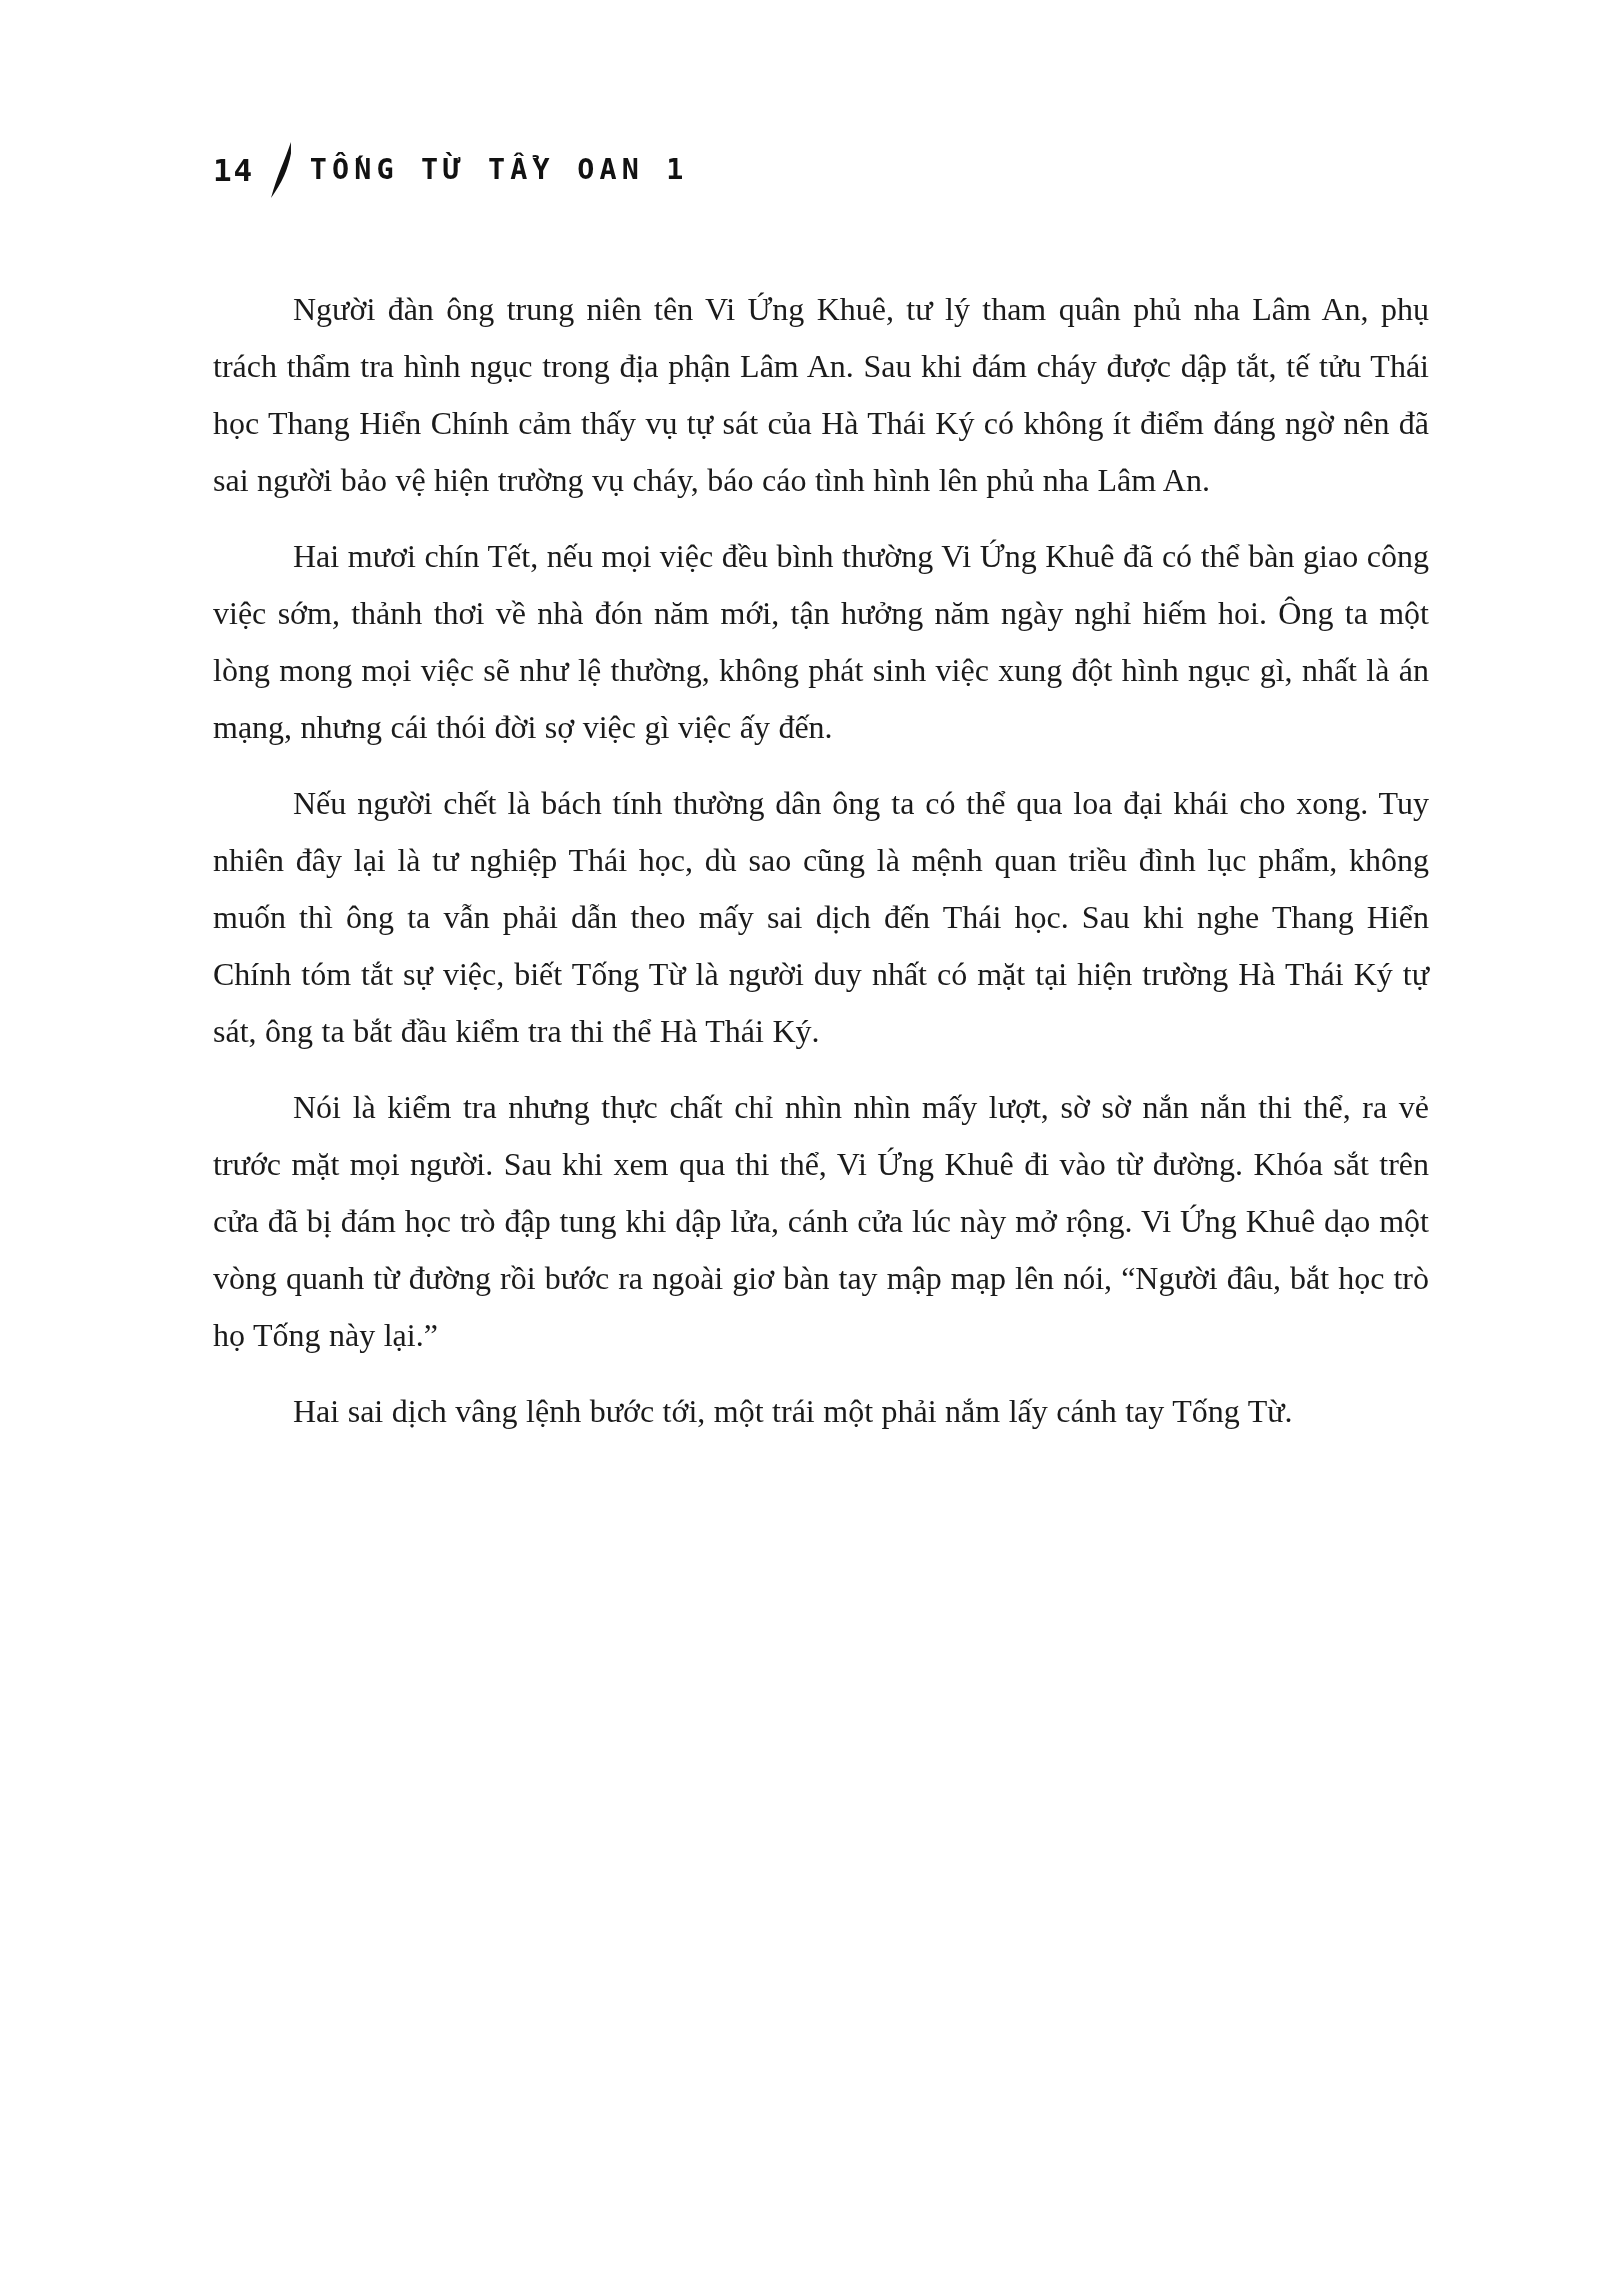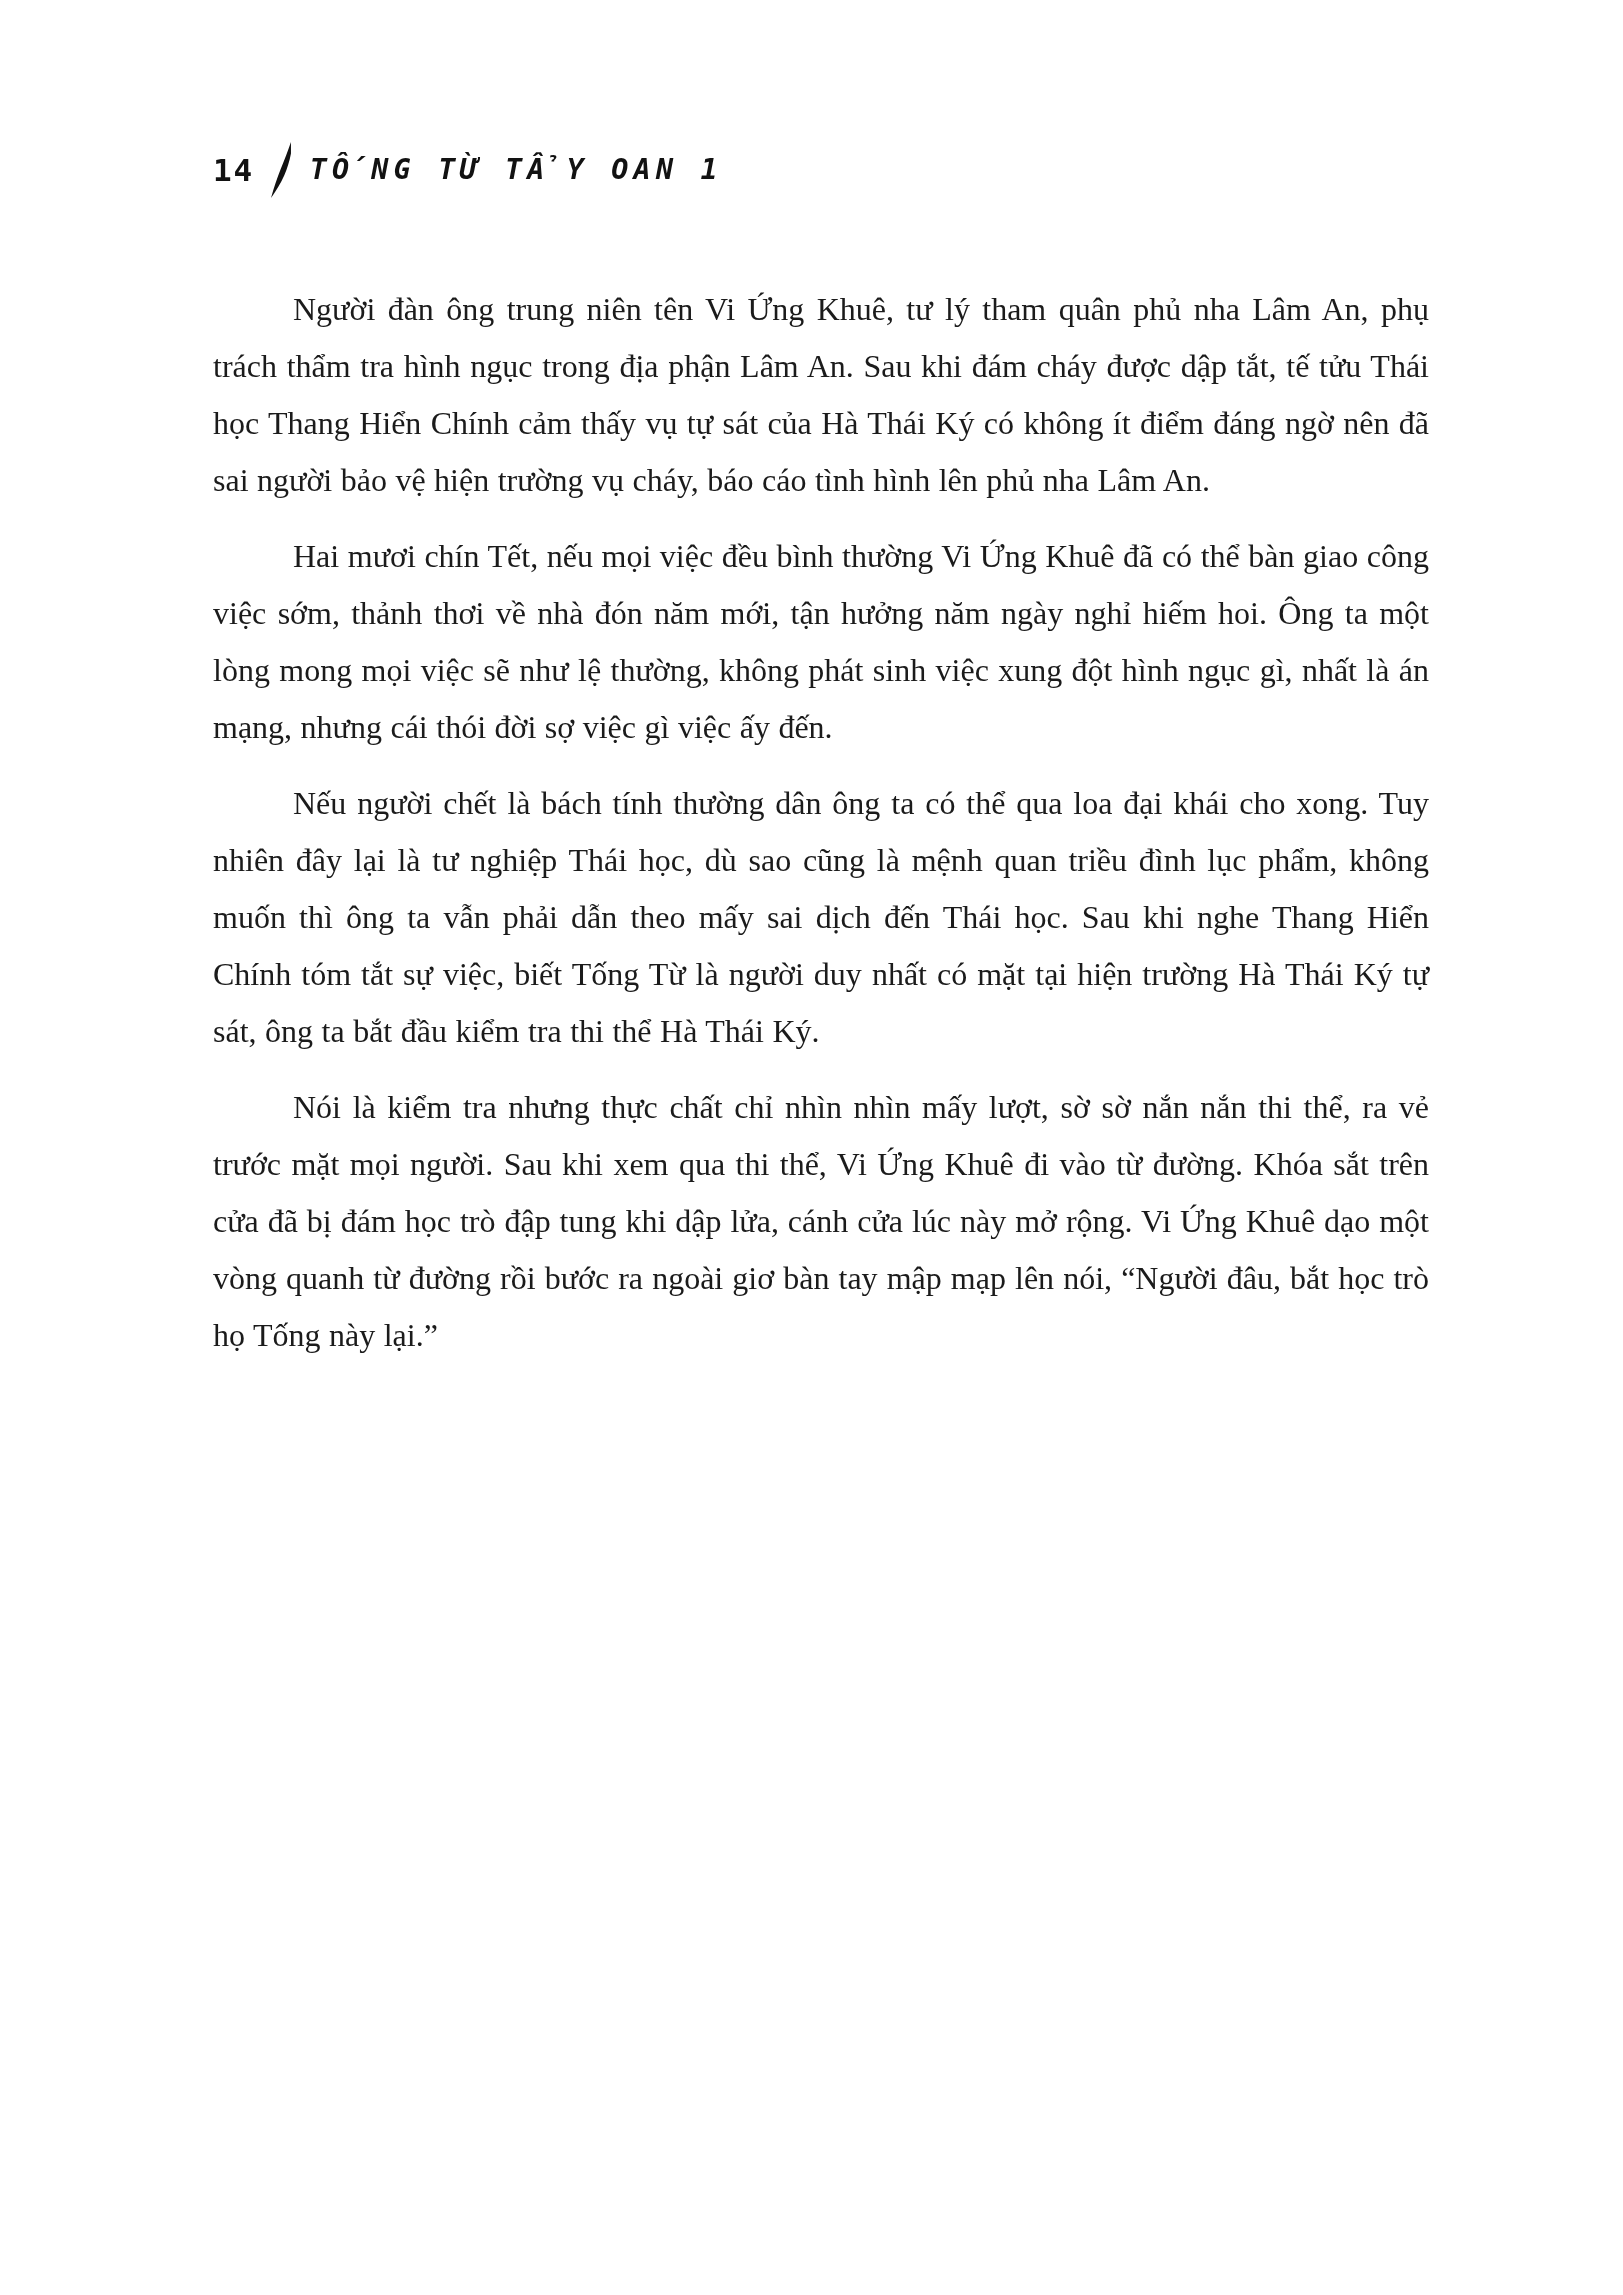--- a/index.html
+++ b/index.html
@@ -42,21 +42,20 @@
     display: inline-block;
     flex: 0 0 auto;
     margin: 0 4.7px 0 2.8px;
   }
   .book-title {
     font-size: 28.4px;
     font-weight: 700;
     letter-spacing: 5.2px;
     line-height: 1;
     white-space: nowrap;
-    font-style: italic;
   }
   .text-body p {
     font-size: 32px;
     line-height: 57px;
     text-align: justify;
     text-indent: 80px;
     margin: 0 0 19px 0;
     word-spacing: 0.5px;
   }
 </style>
@@ -73,16 +72,17 @@
       </svg>
     </span>
     <span class="book-title">TỐNG TỪ TẨY OAN 1</span>
   </div>
 
   <div class="text-body">
     <p>Người đàn ông trung niên tên Vi Ứng Khuê, tư lý tham quân phủ nha Lâm An, phụ trách thẩm tra hình ngục trong địa phận Lâm An. Sau khi đám cháy được dập tắt, tế tửu Thái học Thang Hiển Chính cảm thấy vụ tự sát của Hà Thái Ký có không ít điểm đáng ngờ nên đã sai người bảo vệ hiện trường vụ cháy, báo cáo tình hình lên phủ nha Lâm An.</p>
     <p>Hai mươi chín Tết, nếu mọi việc đều bình thường Vi Ứng Khuê đã có thể bàn giao công việc sớm, thảnh thơi về nhà đón năm mới, tận hưởng năm ngày nghỉ hiếm hoi. Ông ta một lòng mong mọi việc sẽ như lệ thường, không phát sinh việc xung đột hình ngục gì, nhất là án mạng, nhưng cái thói đời sợ việc gì việc ấy đến.</p>
     <p>Nếu người chết là bách tính thường dân ông ta có thể qua loa đại khái cho xong. Tuy nhiên đây lại là tư nghiệp Thái học, dù sao cũng là mệnh quan triều đình lục phẩm, không muốn thì ông ta vẫn phải dẫn theo mấy sai dịch đến Thái học. Sau khi nghe Thang Hiển Chính tóm tắt sự việc, biết Tống Từ là người duy nhất có mặt tại hiện trường Hà Thái Ký tự sát, ông ta bắt đầu kiểm tra thi thể Hà Thái Ký.</p>
     <p>Nói là kiểm tra nhưng thực chất chỉ nhìn nhìn mấy lượt, sờ sờ nắn nắn thi thể, ra vẻ trước mặt mọi người. Sau khi xem qua thi thể, Vi Ứng Khuê đi vào từ đường. Khóa sắt trên cửa đã bị đám học trò đập tung khi dập lửa, cánh cửa lúc này mở rộng. Vi Ứng Khuê dạo một vòng quanh từ đường rồi bước ra ngoài giơ bàn tay mập mạp lên nói, “Người đâu, bắt học trò họ Tống này lại.”</p>
+    <p>Hai sai dịch vâng lệnh bước tới, một trái một phải nắm lấy cánh tay Tống Từ.</p>
   </div>
 
 </div>
 
 
 </body></html>

